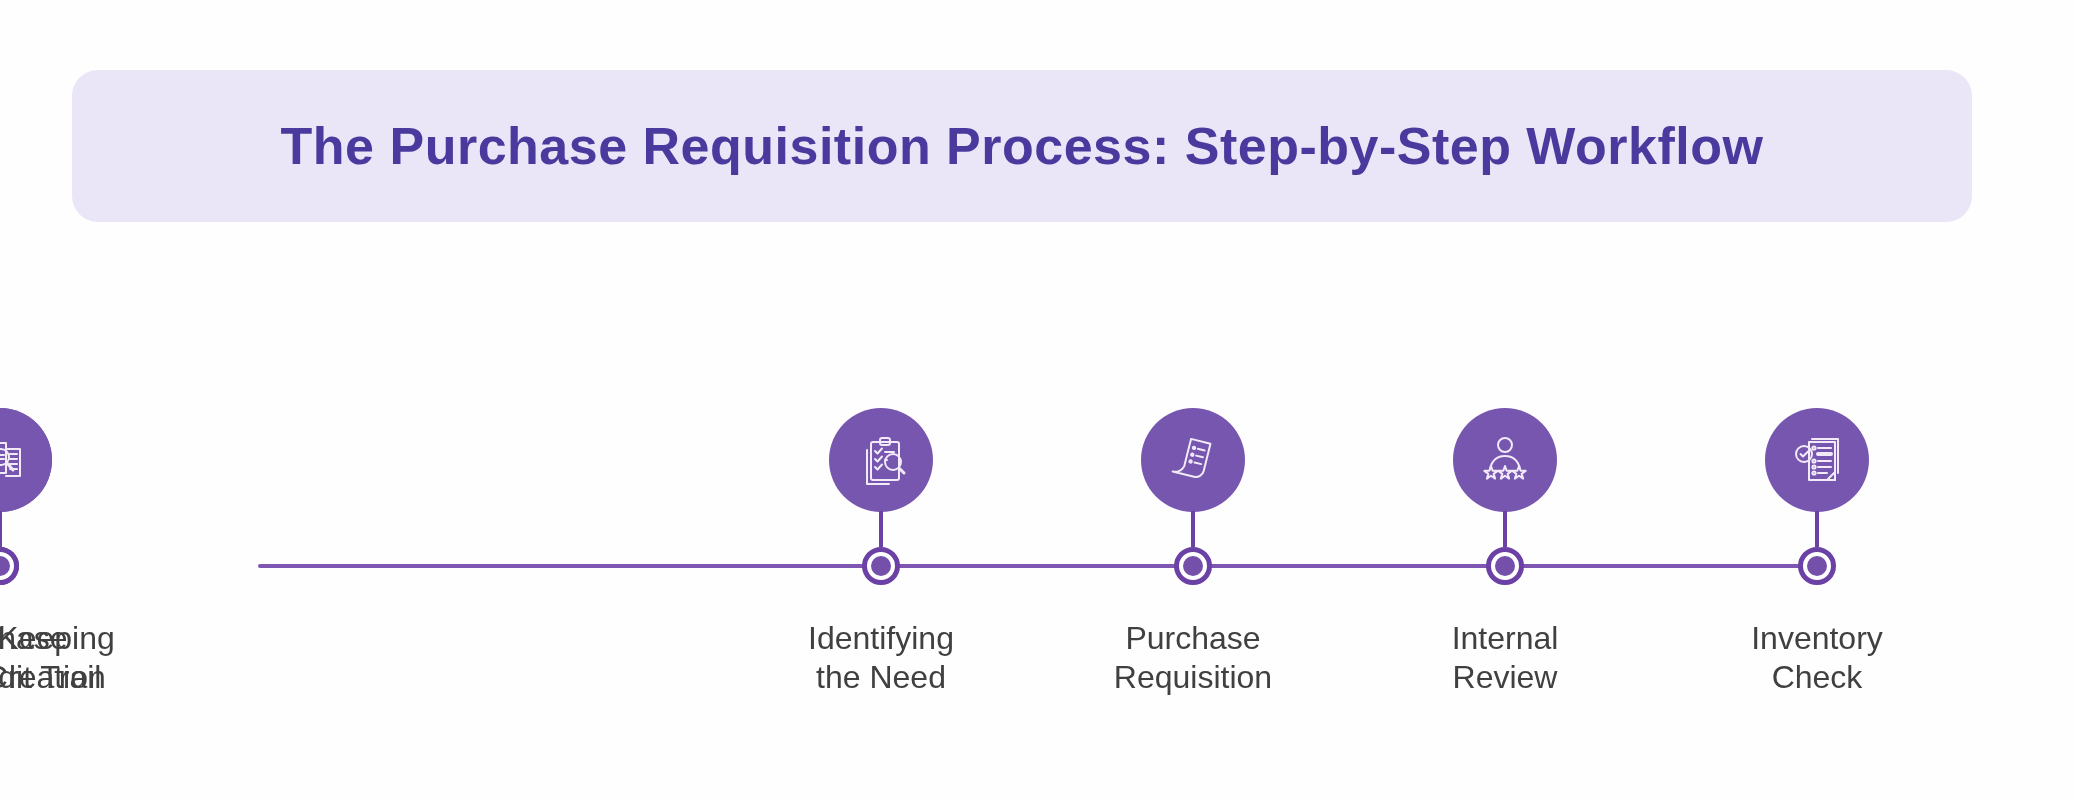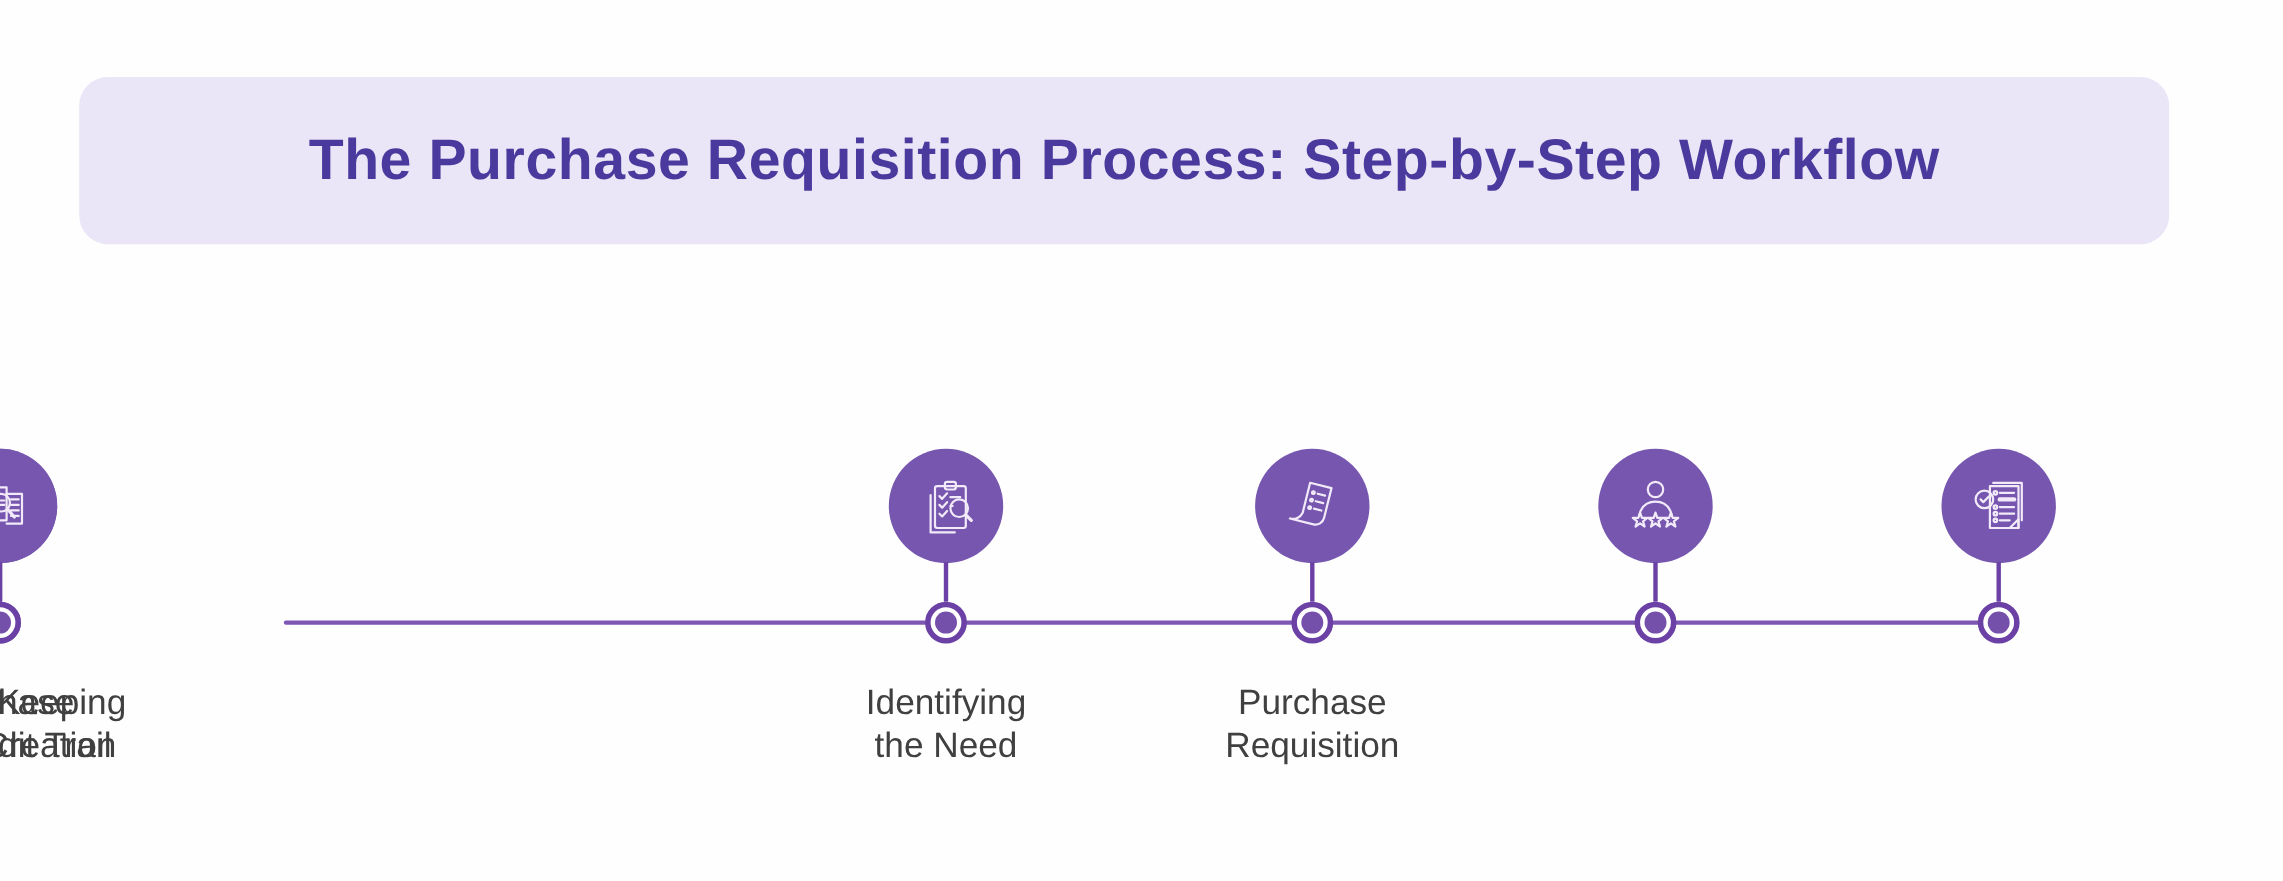--- a/index.html
+++ b/index.html
@@ -52,21 +52,21 @@
     top: 408px;
     width: 340px;
     margin-left: -170px;
     display: flex;
     flex-direction: column;
     align-items: center;
     z-index: 2;
   }
   .step:nth-of-type(1) { left: 258px; }
   .step:nth-of-type(2) { left: 570px; }
-  .step:nth-of-type(3) { left: 860px; }
+  .step:nth-of-type(3) { left: 881px; }
   .step:nth-of-type(4) { left: 1193px; justify-content: center; }
   .step:nth-of-type(5) { left: 1505px; }
   .step:nth-of-type(6) { left: 1817px; }
   .big-circle {
     width: 104px;
     height: 104px;
     border-radius: 50%;
     background: #7656af;
     display: flex;
     align-items: center;
@@ -179,20 +179,22 @@
         </g>
         <g transform="translate(46 45)">
           <polygon points="0,-7 1.65,-2.27 6.66,-2.16 2.66,0.87 4.11,5.66 0,2.8 -4.11,5.66 -2.66,0.87 -6.66,-2.16 -1.65,-2.27"></polygon>
         </g>
       </svg>
     </div>
     <div class="connector"></div>
     <div class="node">
       <div class="node-dot"></div>
     </div>
+    <div class="step-label">Internal
+Review</div>
   </div>
 
   <div class="step">
     <div class="big-circle">
       <svg width="64" height="64" viewBox="0 0 64 64">
         <path d="M27 11 h26 v34"></path>
         <rect x="24" y="14" width="26" height="38"></rect>
         <circle cx="29" cy="20" r="1.6"></circle>
           <line x1="33" y1="20" x2="46" y2="20"></line>
         <line x1="33" y1="26" x2="46" y2="26" stroke-width="4"></line>
@@ -204,20 +206,22 @@
           <line x1="33" y1="45" x2="42" y2="45"></line>
         <path d="M42 52 l8 -8 v8 z"></path>
         <circle cx="19" cy="26" r="8"></circle>
         <path d="M15.5 26 l2.5 2.5 l5 -5"></path>
       </svg>
     </div>
     <div class="connector"></div>
     <div class="node">
       <div class="node-dot"></div>
     </div>
+    <div class="step-label">Inventory
+Check</div>
   </div>
 
   <div class="step">
     <div class="big-circle">
       <svg width="64" height="64" viewBox="0 0 64 64">
         <path d="M20 12 h20 l8 8 v32 h-28 z"></path>
         <path d="M40 12 v8 h8"></path>
         <path d="M26 19 h2.5 l2 9 h9 l2 -7 h-12.5"></path>
         <line x1="31" y1="24" x2="40" y2="24"></line>
         <circle cx="32" cy="31" r="1.4"></circle>

